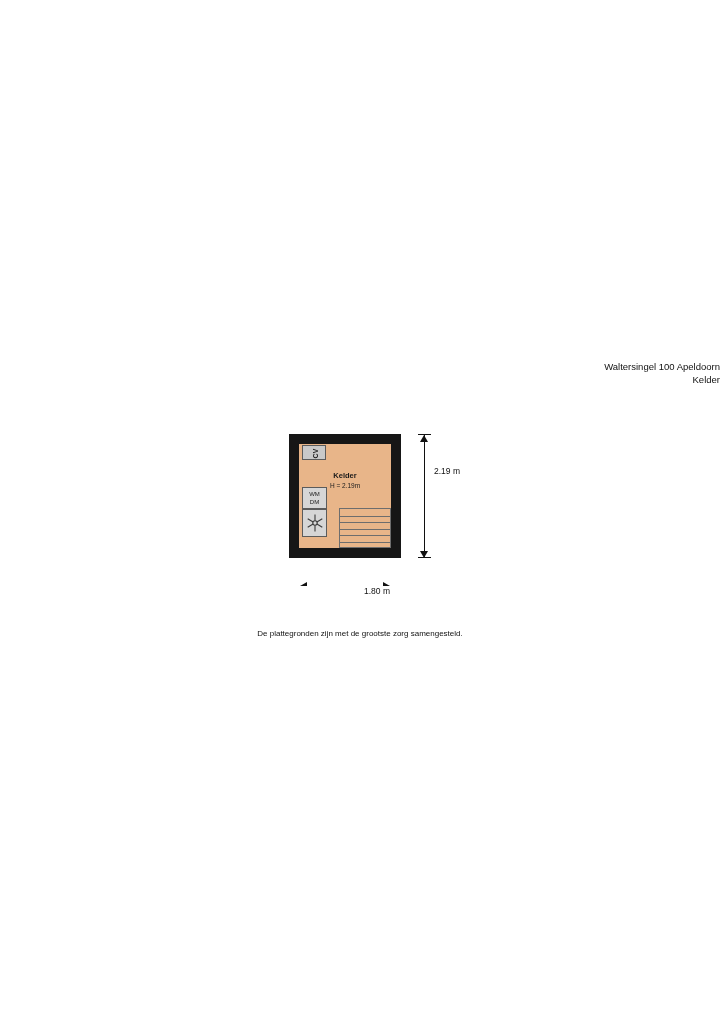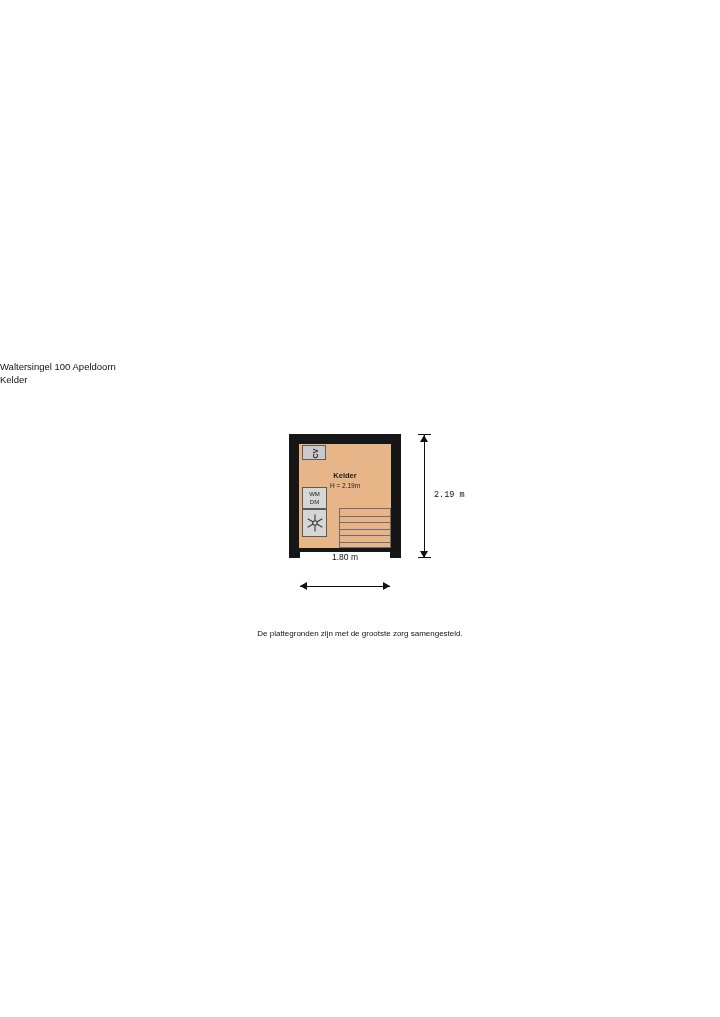--- a/index.html
+++ b/index.html
@@ -15,21 +15,21 @@
     color: #1a1a1a;
     overflow: hidden;
   }
 
   
   .title-block {
     position: absolute;
     left: 0;
     top: 360px;
     width: 720px;
-    text-align: left;
+    text-align: right;
   }
   .title-line1 {
     font-size: 9.5px;
     line-height: 13px;
     color: #111111;
   }
   .title-line2 {
     font-size: 9.5px;
     line-height: 13px;
     color: #111111;
@@ -197,25 +197,24 @@
     top: 435px;
     border-bottom: 7px solid #111111;
   }
   .arrow-down {
     top: 551px;
     border-top: 7px solid #111111;
   }
   .dim-v-label {
     position: absolute;
     left: 434px;
-    top: 490px;
+    top: 466px;
     font-size: 8.5px;
     color: #111111;
     white-space: nowrap;
-    font-family: Liberation Mono, monospace;
   }
 
   .dim-h {
     position: absolute;
     left: 300px;
     top: 586px;
     width: 90px;
     height: 1px;
     background: #111111;
   }
@@ -231,23 +230,23 @@
     left: 300px;
     border-right: 7px solid #111111;
   }
   .arrow-right {
     left: 383px;
     border-left: 7px solid #111111;
   }
   .dim-h-label {
     position: absolute;
     left: 300px;
-    top: 552px;
+    top: 586px;
     width: 90px;
-    text-align: center;
+    text-align: right;
     font-size: 8.5px;
     color: #111111;
     background: #ffffff;
   }
 
   
   .disclaimer {
     position: absolute;
     left: 0;
     top: 628px;

